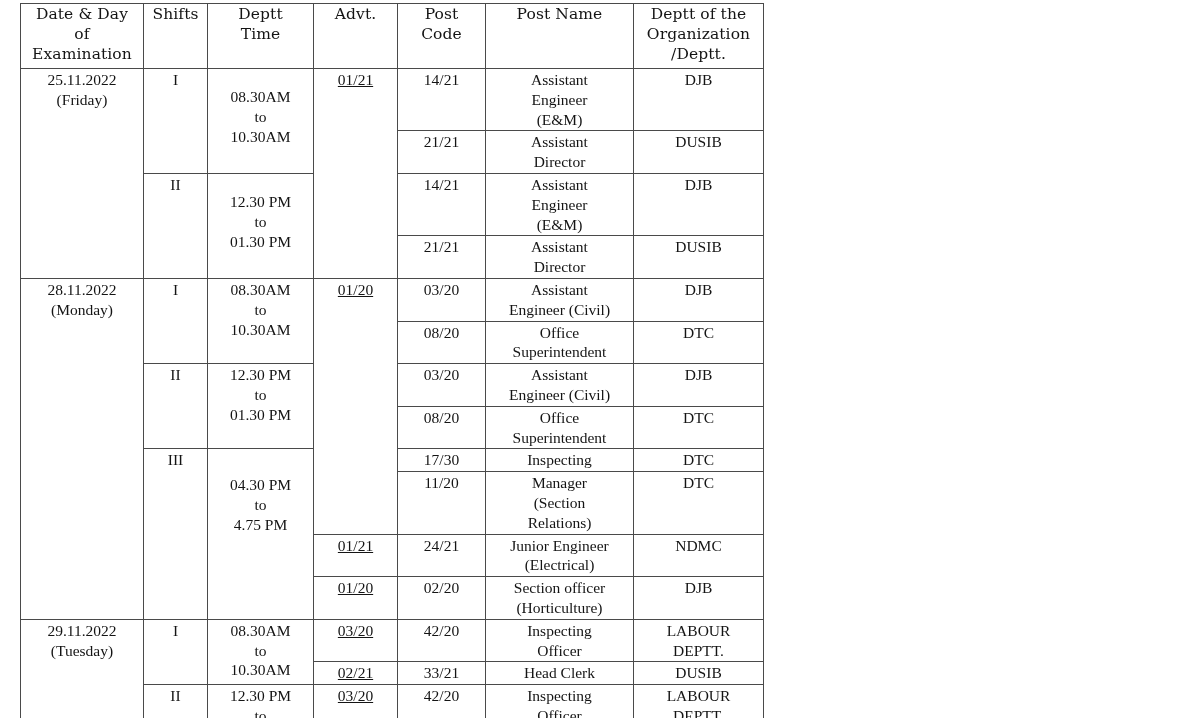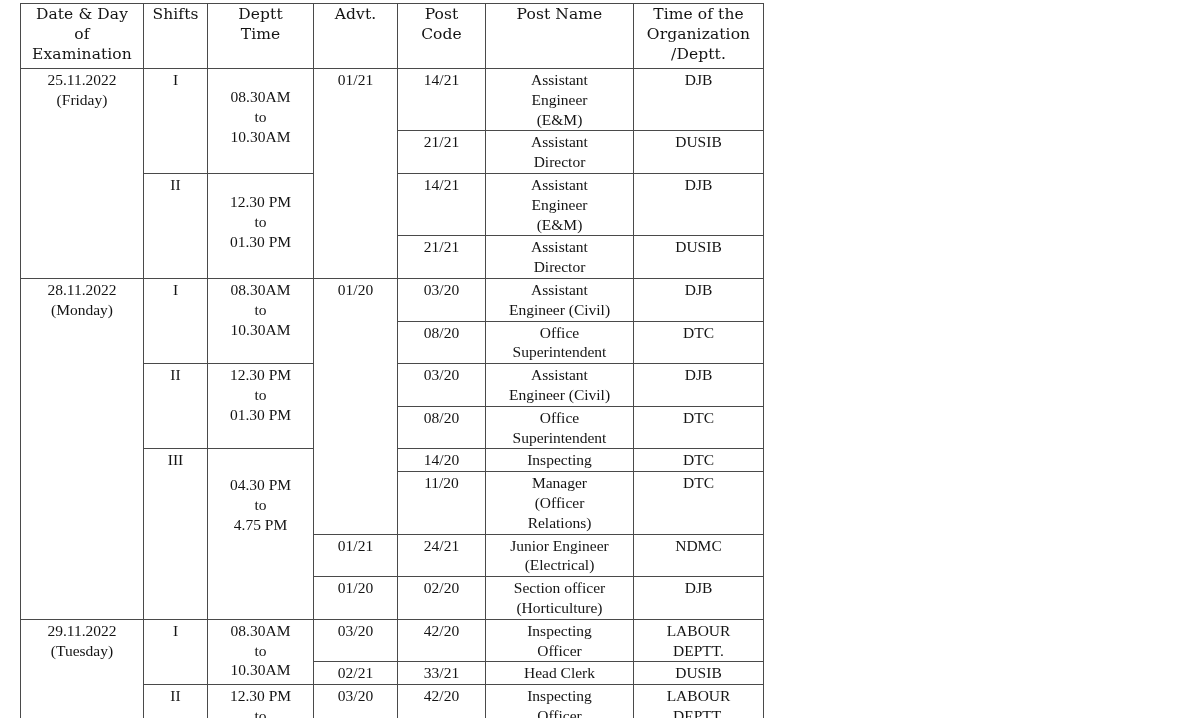--- a/index.html
+++ b/index.html
@@ -72,20 +72,21 @@
     font-size: 15.5px;
   }
   td.time-cell {
     vertical-align: top;
     font-size: 15.5px;
     line-height: 21px;
   }
   td.advt-cell {
     vertical-align: middle;
     font-size: 15.5px;
+    text-decoration: underline;
   }
 </style>
 </head>
 <body>
 
 <div id="sheet">
 
   <table class="schedule">
     <colgroup>
       <col class="c-date">
@@ -114,21 +115,21 @@
           <span>Advt.</span>
         </th>
         <th>
           <span>Post</span><br>
           <span>Code</span>
         </th>
         <th>
           <span>Post Name</span>
         </th>
         <th>
-          <span>Time of the</span><br>
+          <span>Deptt of the</span><br>
           <span>Organization</span><br>
           <span>/Deptt.</span>
         </th>
       </tr>
     </thead>
     <tbody id="schedule-body">
         <tr style="height: 60px; margin-top: 48px;">
           <td class="date-cell" rowspan="4"><span>25.11.2022</span><br><span>(Friday)</span></td>
           <td class="shift-cell" rowspan="2"><span>I</span></td>
           <td class="time-cell" rowspan="2" style="padding-top: 18px;"><span>08.30AM</span><br><span>to</span><br><span>10.30AM</span></td>
@@ -176,27 +177,27 @@
           <td class="top"><span>DJB</span></td>
         </tr>
         <tr style="height: 39px;">
           <td class="top"><span>08/20</span></td>
           <td class="top"><span>Office</span><br><span>Superintendent</span></td>
           <td class="top"><span>DTC</span></td>
         </tr>
         <tr style="height: 20px;">
           <td class="shift-cell" rowspan="4"><span>III</span></td>
           <td class="time-cell" rowspan="4" style="padding-top: 26px; text-align: center;"><span>04.30 PM</span><br><span>to</span><br><span>4.75 PM</span></td>
-          <td class="top"><span>14/20</span></td>
+          <td class="top"><span>17/30</span></td>
           <td class="top"><span>Inspecting</span></td>
           <td class="top"><span>DTC</span></td>
         </tr>
         <tr style="height: 59px;">
           <td class="top"><span>11/20</span></td>
-          <td class="top"><span>Manager</span><br><span>(Officer</span><br><span>Relations)</span></td>
+          <td class="top"><span>Manager</span><br><span>(Section</span><br><span>Relations)</span></td>
           <td class="top"><span>DTC</span></td>
         </tr>
         <tr style="height: 40px;">
           <td class="advt-cell" rowspan="1"><span>01/21</span></td>
           <td class="top"><span>24/21</span></td>
           <td class="top"><span>Junior Engineer</span><br><span>(Electrical)</span></td>
           <td class="top"><span>NDMC</span></td>
         </tr>
         <tr style="height: 40px;">
           <td class="advt-cell" rowspan="1"><span>01/20</span></td>

